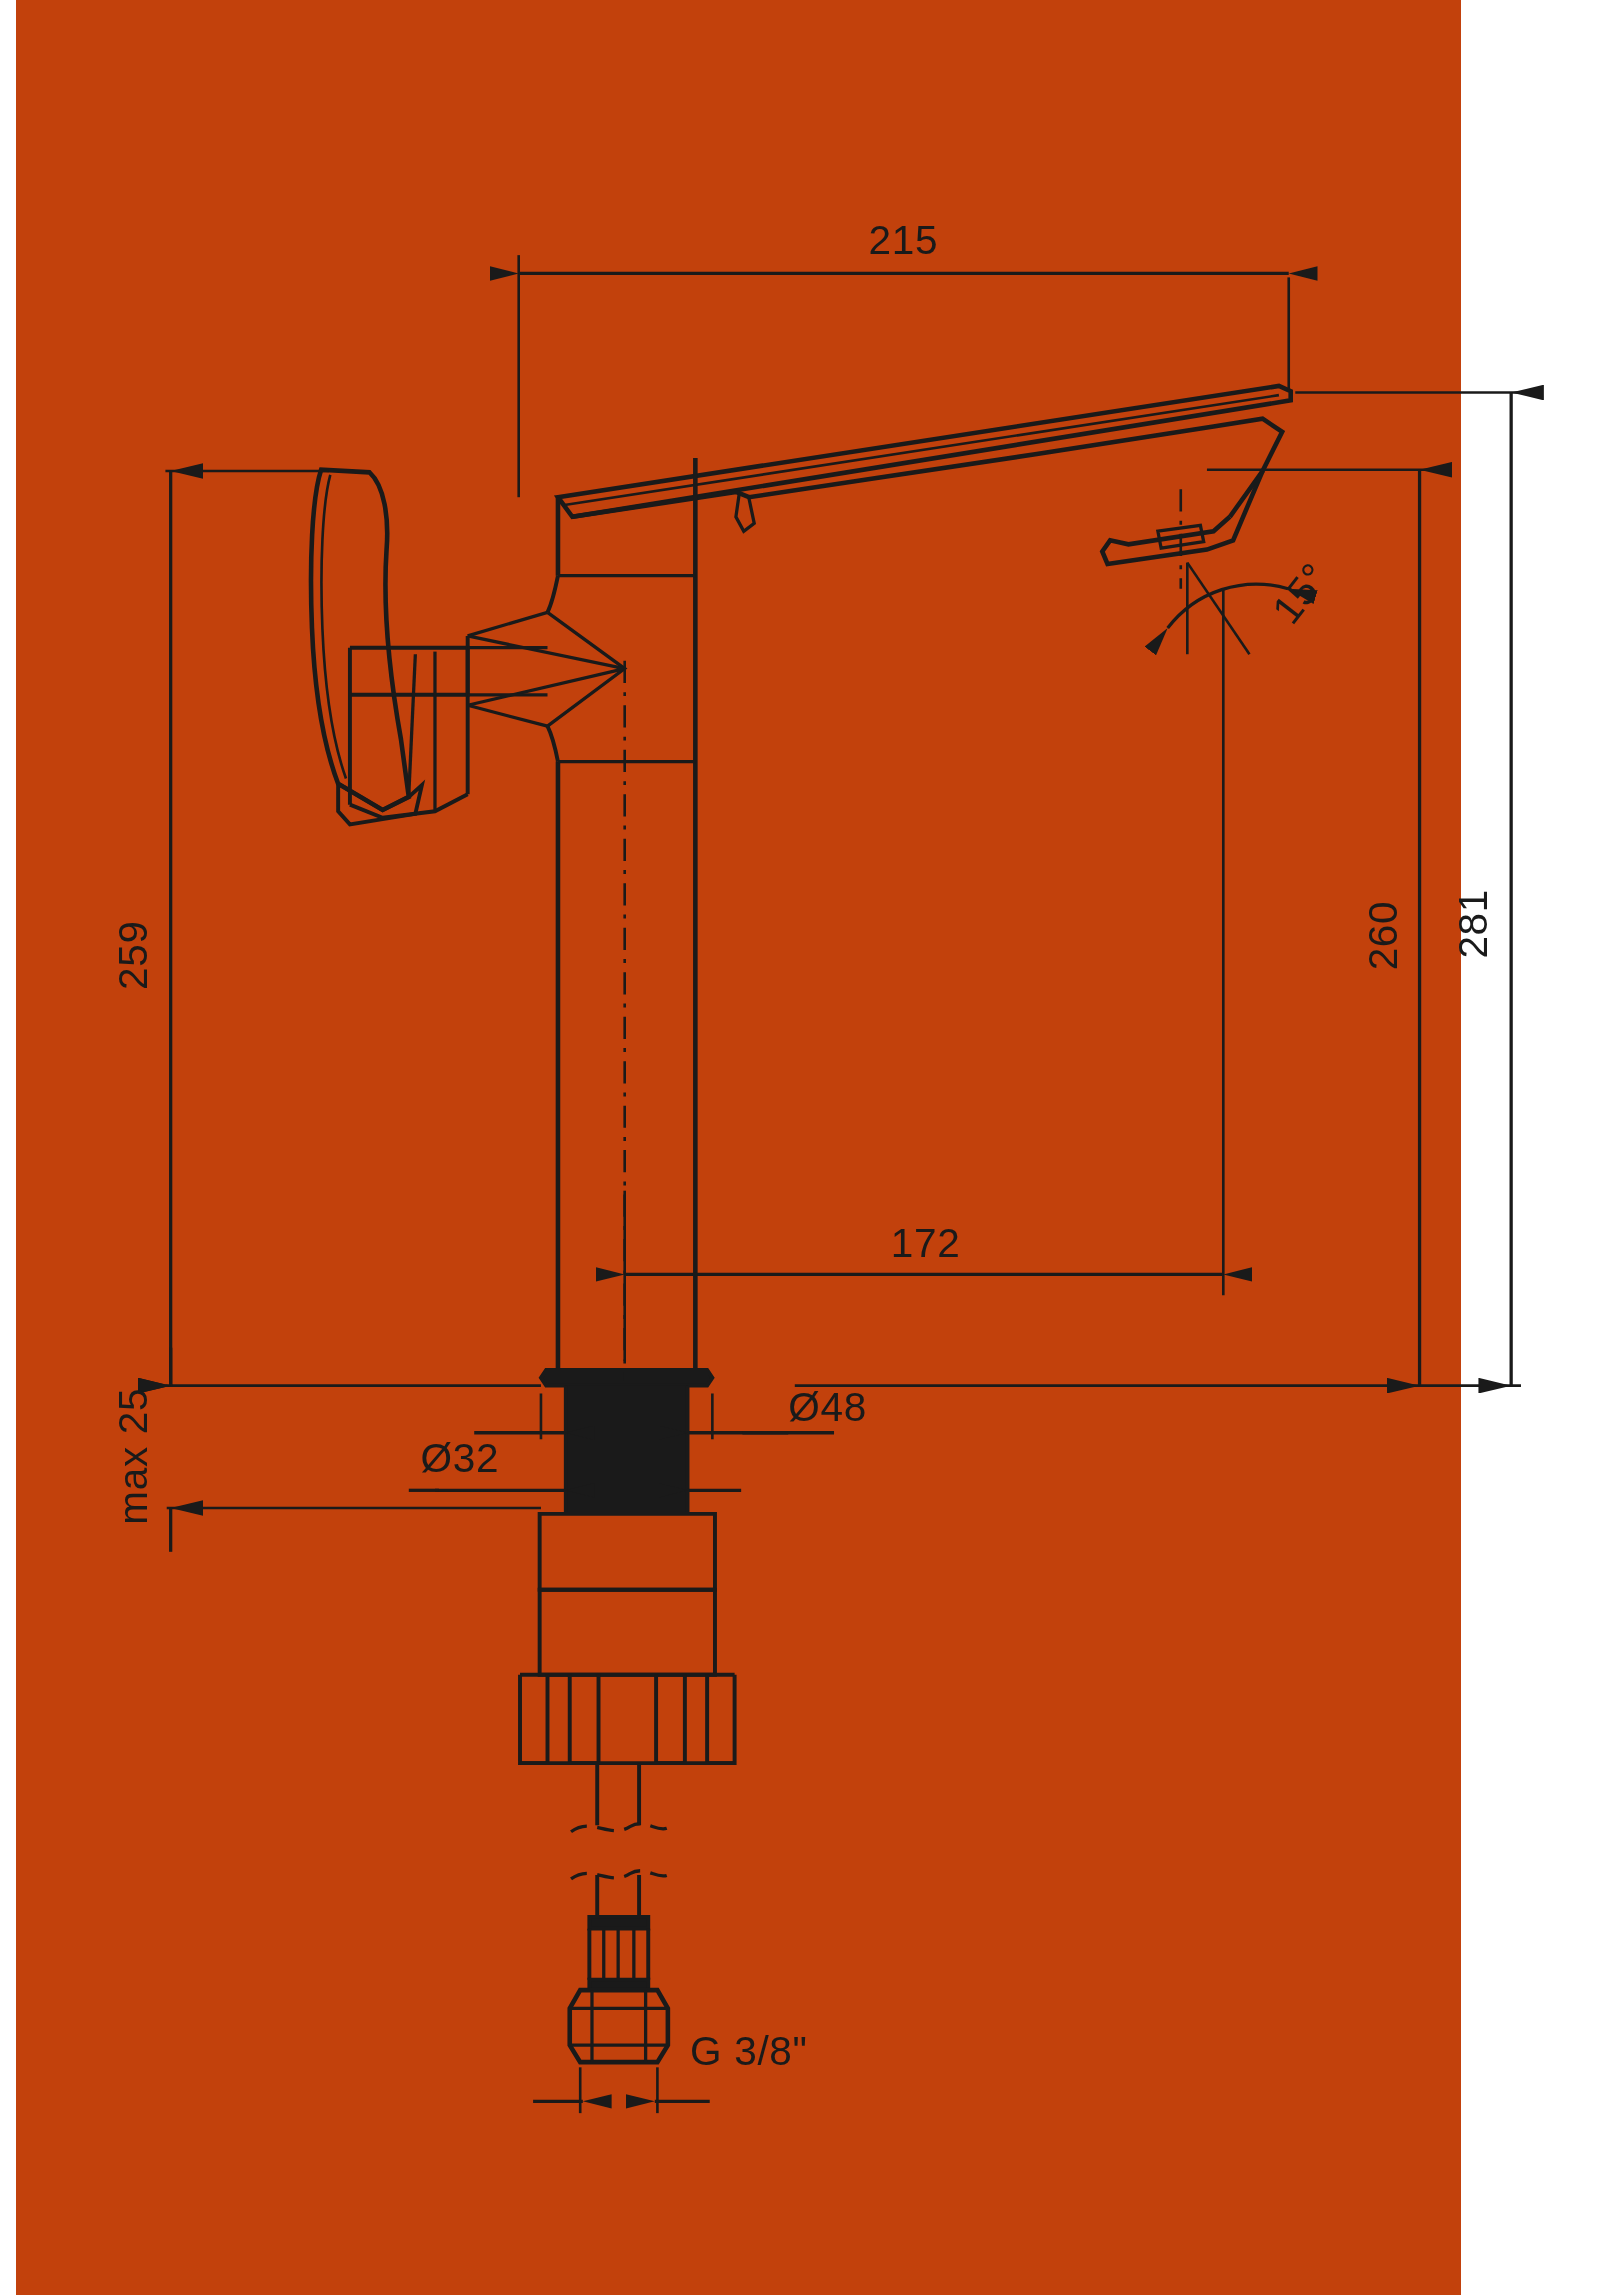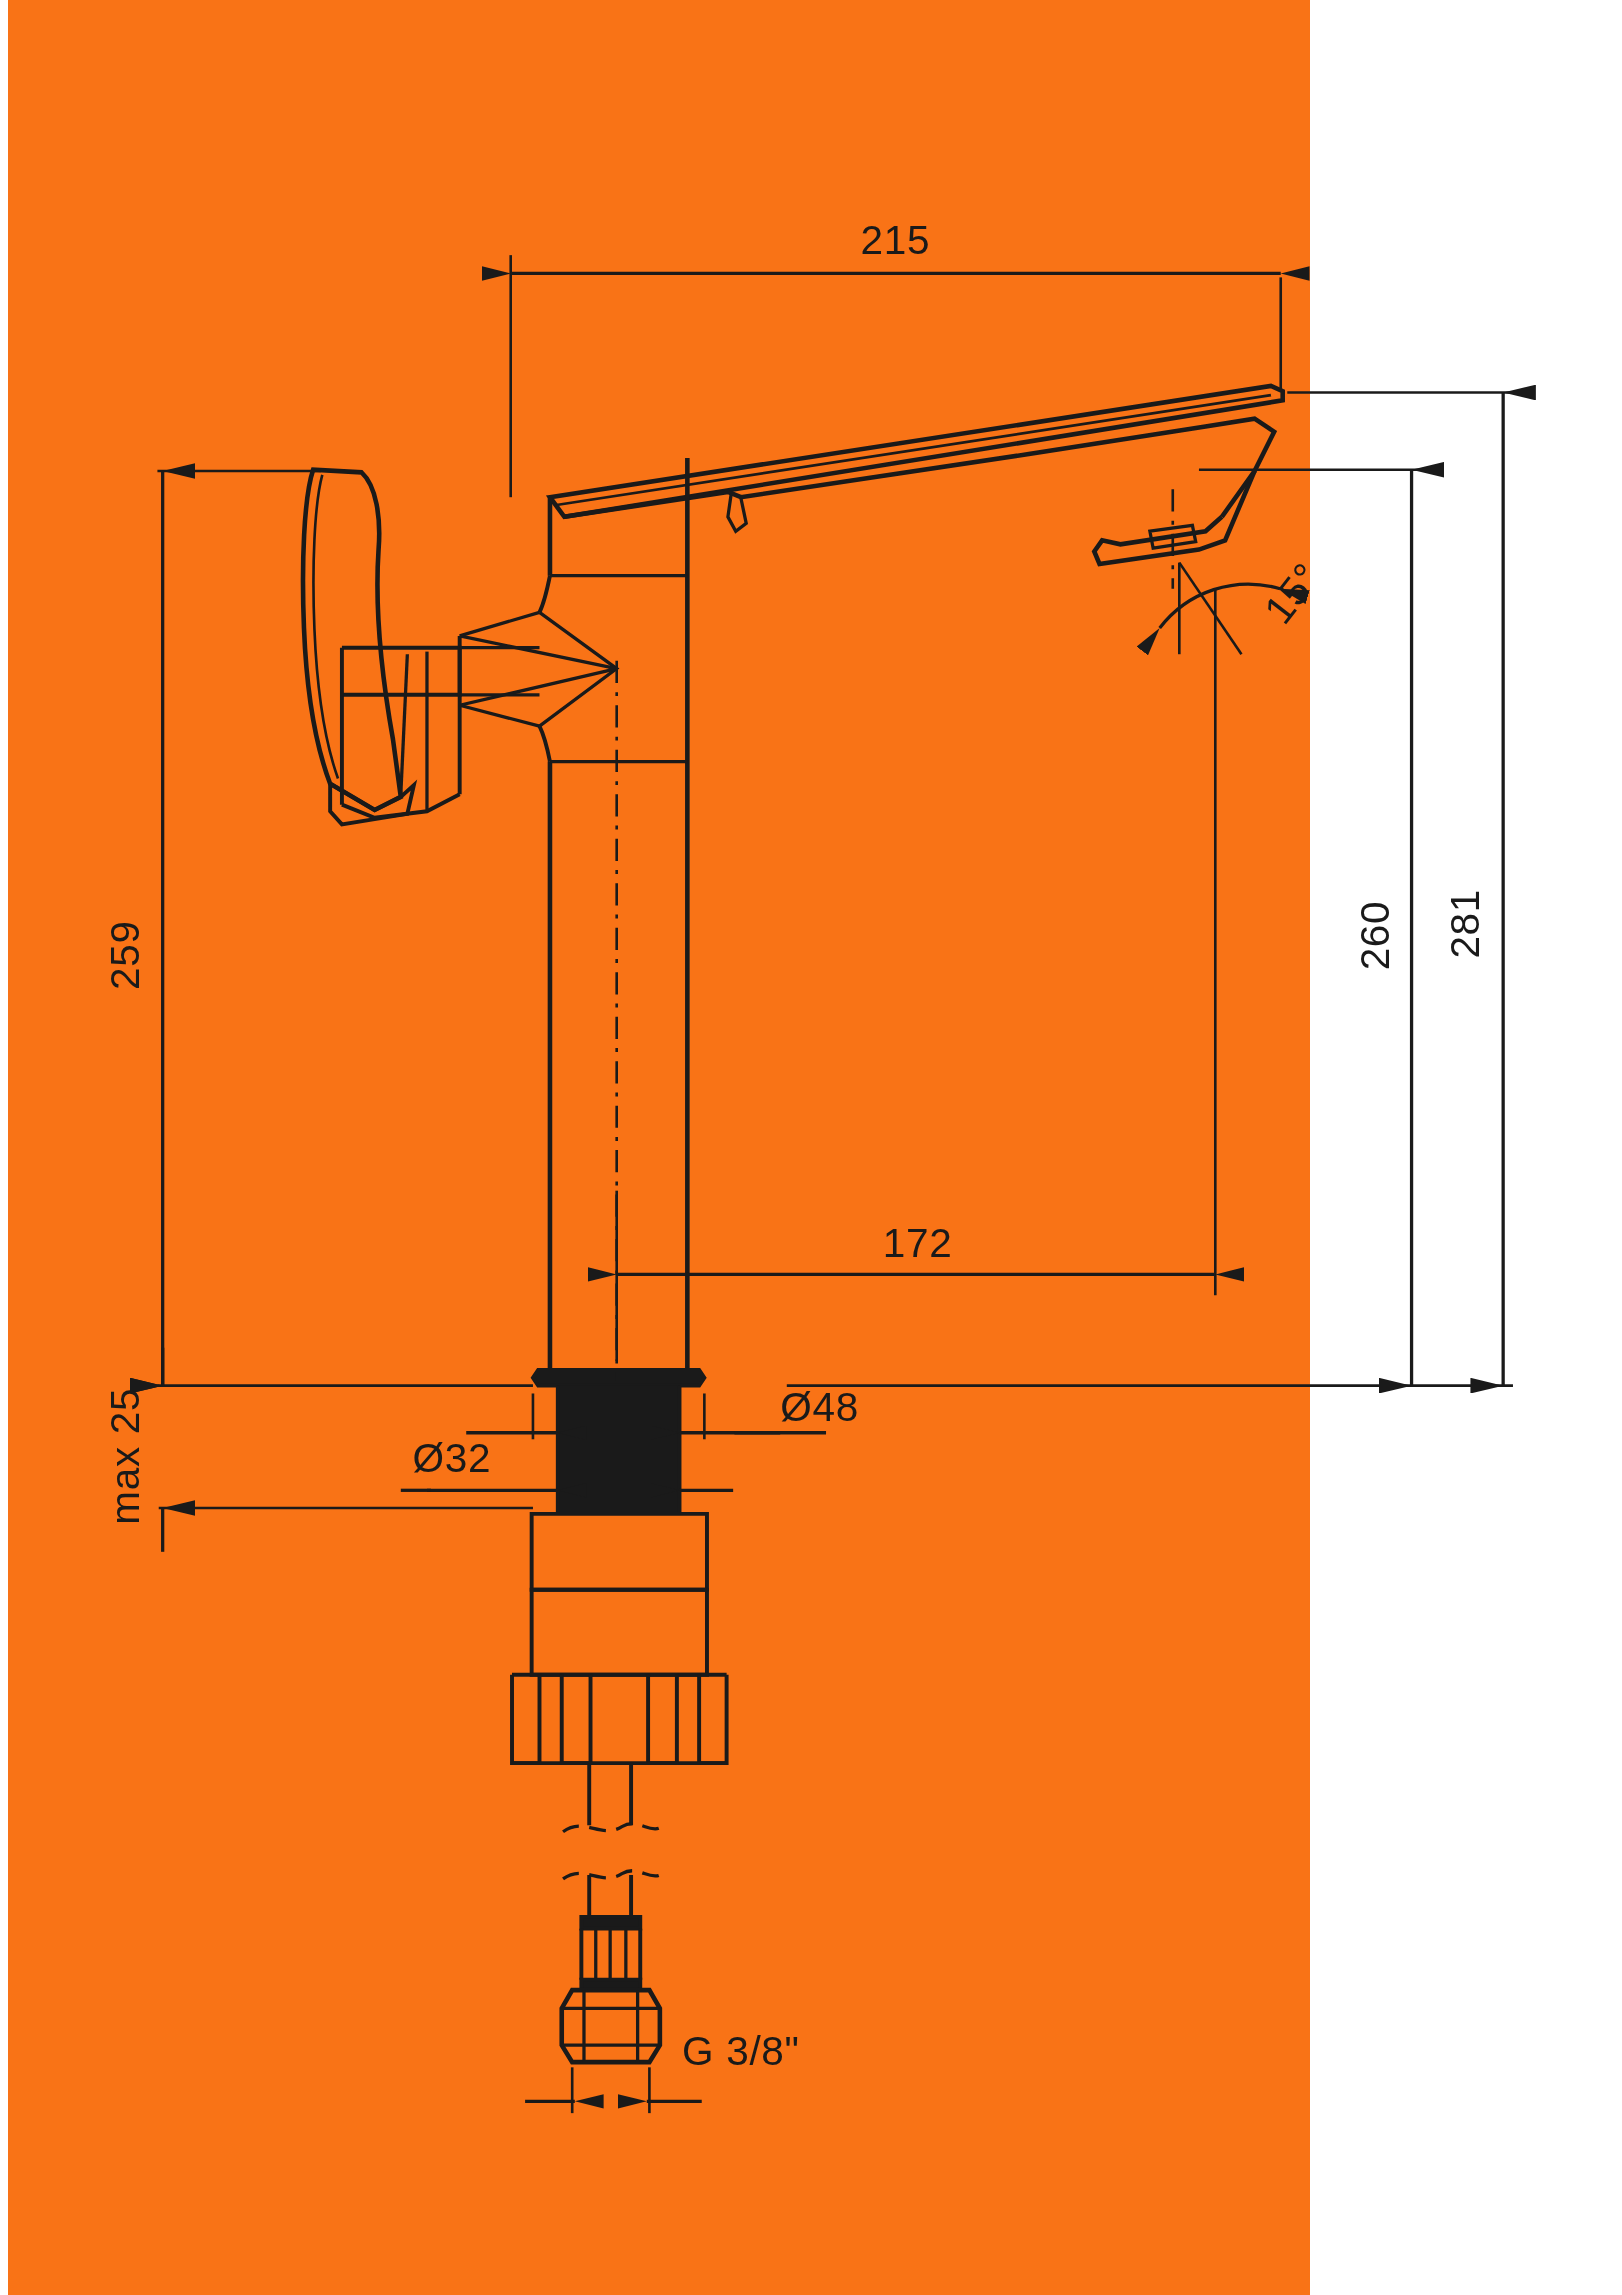--- a/index.html
+++ b/index.html
@@ -3,22 +3,22 @@
 <meta charset="utf-8">
 <title>Faucet Technical Drawing</title>
 <style>
   html,body{margin:0;padding:0;background:#ffffff;}
   body{
     font-family:"Liberation Sans", sans-serif;
     width:1623px;height:2295px;
     position:relative;overflow:hidden;
   }
   #sheet{
-    position:absolute;left:8px;top:0;width:1302px;height:2295px;
-    background:#f97316;
+    position:absolute;left:16px;top:0;width:1445px;height:2295px;
+    background:#c2410c;
   }
   svg#drawing{position:absolute;left:0;top:0;width:1623px;height:2295px;display:block;}
   .dimtxt{
     font-family:"Liberation Sans", sans-serif;
     font-size:62px;
     fill:#1a1a1a;
     letter-spacing:1px;
   }
 </style>
 </head>

